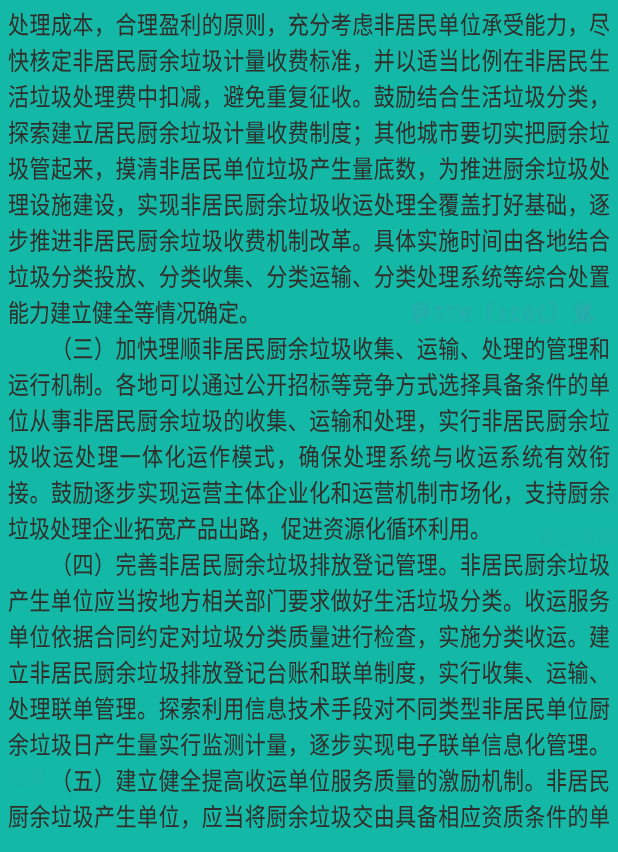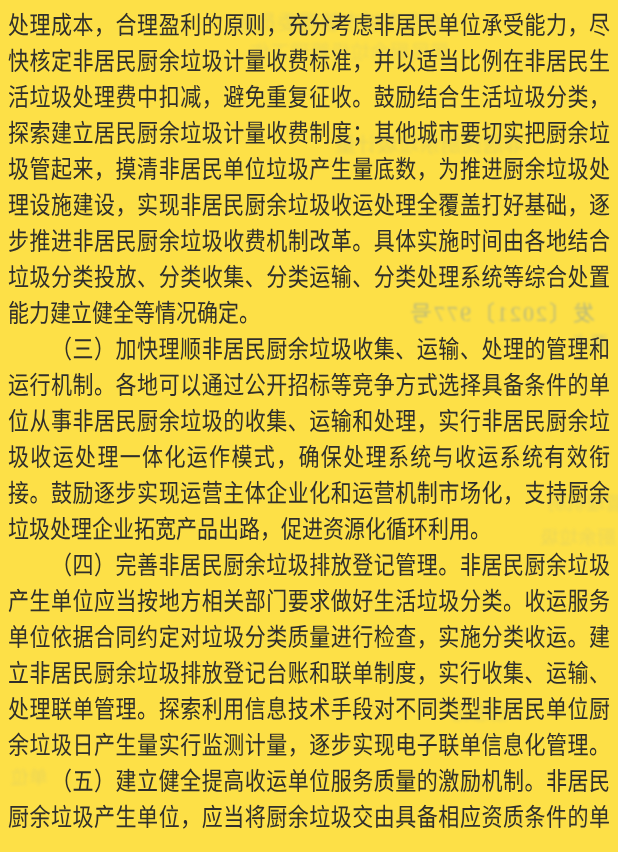--- a/index.html
+++ b/index.html
@@ -6,21 +6,21 @@
   html, body {
     margin: 0;
     padding: 0;
     background: #e8e8e8;
   }
   .page {
     position: relative;
     width: 618px;
     height: 852px;
     margin: 0 auto;
-    background: #fde047;
+    background: #14b8a6;
     overflow: hidden;
     font-family: "Liberation Serif", "DejaVu Serif", serif;
   }
 
   
   .ghost-layer {
     position: absolute;
     inset: 0;
     z-index: 1;
     pointer-events: none;

